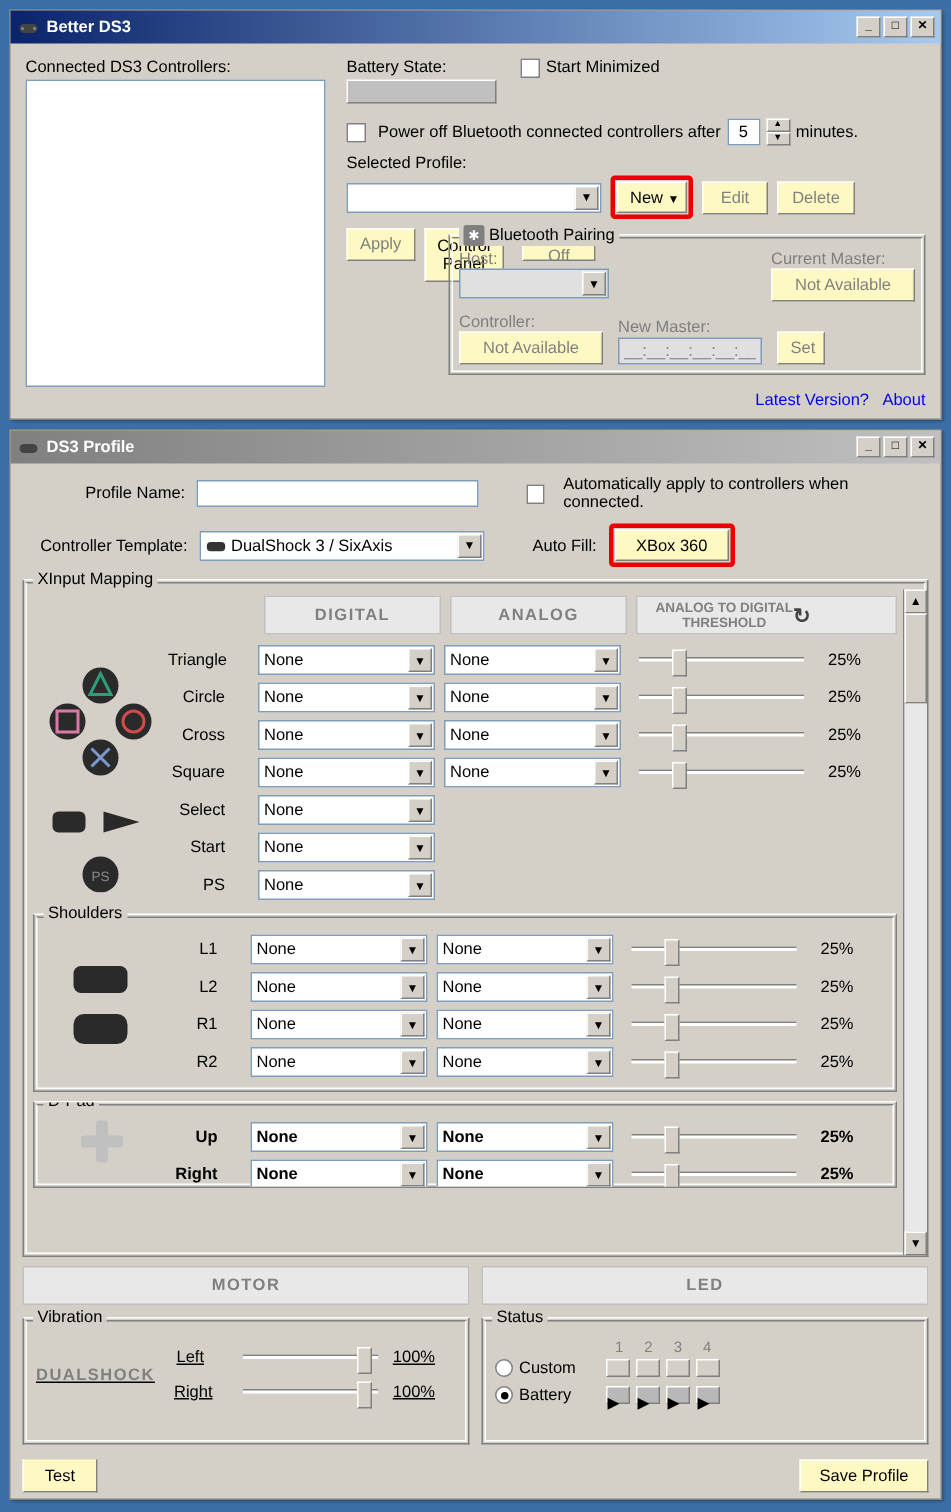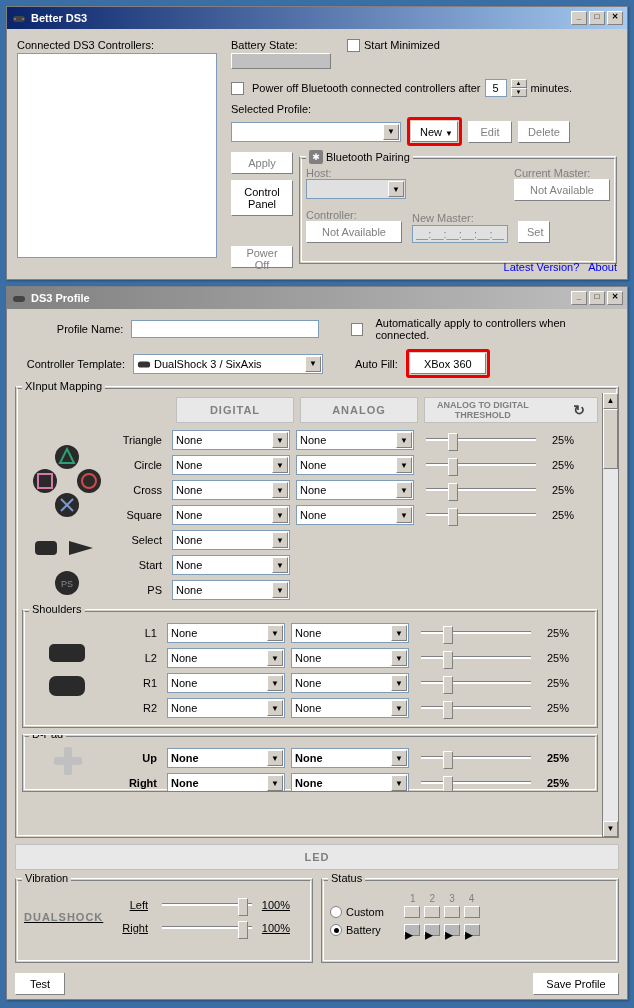--- a/index.html
+++ b/index.html
@@ -11,34 +11,34 @@
 .titlebar-icon { width: 16px; height: 16px; margin-right: 4px; color:#333; }
 .title-controls { margin-left: auto; display: flex; }
 .title-btn { width: 16px; height: 14px; background: #d4d0c8; border: 1px solid #808080; border-top-color:#fff; border-left-color:#fff; margin-left: 2px; font-size: 8px; line-height: 10px; text-align: center; cursor: pointer; color:#000;}
 .window-body { padding: 10px; position: relative; }
 .label { font-size: 11px; color:#000; }
 .label-g { color:#808080; }
 .row { display:flex; align-items:center; }
 .listbox { background:#fff; border:1px solid #7f9db9; width:200px; height:200px; }
 .textbox { background:#fff; border:1px solid #7f9db9; height:18px; font-size:11px; padding:1px 3px;}
 .chk { width:13px; height:13px; margin-right:4px; border:1px solid #808080; background:#fff; display:inline-block; vertical-align:middle;}
-.btn { background:#ffffff; border:1px solid #808080; border-top-color:#fff; border-left-color:#fff; font-size:11px; height:22px; padding:0 8px; cursor:pointer; }
+.btn { background:#fef9c3; border:1px solid #808080; border-top-color:#fff; border-left-color:#fff; font-size:11px; height:22px; padding:0 8px; cursor:pointer; }
 .btn-dis { color:#808080; }
 .dropdown { background:#fff; border:1px solid #7f9db9; height:20px; font-size:11px; position:relative; display:flex; align-items:center; padding-left:3px;}
 .dropdown-arrow { position:absolute; right:1px; top:1px; width:16px; height:16px; background:#d4d0c8; border:1px solid #808080; border-top-color:#fff; border-left-color:#fff; display:flex; align-items:center; justify-content:center; font-size:8px;}
 .groupbox { border:1px solid #808080; border-top-color:#fff; position:relative; padding:12px 8px 8px 8px; margin:4px 0;}
 .groupbox::before { content:''; position:absolute; inset:1px; border:1px solid #fff; border-top-color:#808080; pointer-events:none;}
 .groupbox-title { position:absolute; top:-7px; left:6px; background:#d4d0c8; font-size:11px; padding:0 3px; z-index:1;}
 .spinner { width:16px; height:18px; display:inline-flex; flex-direction:column; }
 .spinner-btn { height:9px; background:#d4d0c8; border:1px solid #808080; border-top-color:#fff; border-left-color:#fff; font-size:6px; line-height:6px; text-align:center;}
 .link { color:#0000ee; font-size:11px; cursor:pointer; }
 .red-highlight { border:3px solid #e00; border-radius:3px; padding:1px; display:inline-block;}
 .tab-header { height:26px; display:flex; align-items:center; padding:0 12px; font-size:11px; font-weight:bold; color:#808080; border:1px solid #c0c0c0; background:#e8e8e8; letter-spacing:1px;}
 .mapping-row { display:flex; align-items:center; height:24px; margin:1px 0;}
-.mapping-label { width:60px; text-align:right; font-size:11px; padding-right:10px;}
+.mapping-label { width:60px; text-align:right; font-size:11px; padding-right:22px;}
 .slider { width:110px; height:14px; position:relative; margin:0 4px;}
 .slider-track { position:absolute; top:5px; left:0; right:0; height:3px; background:#fff; border-top:1px solid #808080;}
 .slider-thumb { position:absolute; top:0; width:10px; height:18px; background:#d4d0c8; border:1px solid #808080; border-top-color:#fff; border-left-color:#fff; cursor:pointer;}
 .pct { font-size:11px; width:34px; text-align:right;}
 .scrollbar-v { width:16px; background:#d4d0c8; border-left:1px solid #808080; display:flex; flex-direction:column;}
 .scroll-arrow { height:16px; background:#d4d0c8; border:1px solid #fff; border-right-color:#808080; border-bottom-color:#808080; font-size:8px; text-align:center; line-height:14px;}
 .scroll-thumb { flex:0 0 60px; background:#d4d0c8; border:1px solid #fff; border-right-color:#808080; border-bottom-color:#808080; margin:0;}
 .scroll-track { flex:1; background:#e8e8e8;}
 .radio { width:12px; height:12px; border:1px solid #808080; border-radius:50%; background:#fff; display:inline-flex; align-items:center; justify-content:center; margin-right:4px; vertical-align:middle;}
 .radio-dot { width:5px; height:5px; background:#000; border-radius:50%;}
@@ -97,21 +97,21 @@
           <div class="dropdown" style="width:170px;">
               <div class="dropdown-arrow">▼</div>
             </div>
           <span class="red-highlight">
             <button class="btn" style="height:21px; padding:0 4px 0 8px;"><span>New</span> <span style="font-size:8px;">▼</span></button>
           </span>
           <button class="btn btn-dis" style="width:44px;">Edit</button>
           <button class="btn btn-dis" style="width:52px;">Delete</button>
         </div>
         <div style="display:flex; gap:6px; margin-top:6px;">
-          <div style="width:62px; display:flex; flex-direction:column; gap:6px;">
+          <div style="width:62px; display:flex; gap:6px;">
             <button class="btn btn-dis">Apply</button>
             <button class="btn" style="height:36px; white-space:pre-line; line-height:12px;">Control
 Panel</button>
             <div style="height:18px;"></div>
             <button class="btn btn-dis">Power Off</button>
           </div>
           <div class="groupbox" style="flex:1; padding:10px 6px 6px 6px;">
             <div class="groupbox-title row">
                 <span style="width:14px;height:14px;background:#808080;border-radius:2px;margin-right:3px;display:flex;align-items:center;justify-content:center;color:#fff;font-size:9px;">✱</span>
                 <span>Bluetooth Pairing</span>
@@ -188,21 +188,21 @@
 
     <div class="groupbox" style="margin-top:8px; padding:6px 0 0 0;">
       <div class="groupbox-title"><span>XInput Mapping</span></div>
       <div style="display:flex; position:relative; z-index:2;">
         <div style="flex:1; padding:0 4px 6px 6px;">
 
           <div class="row" style="margin-top:4px;">
             <div style="width:154px;"></div>
             <div class="tab-header" style="width:118px; justify-content:center;">DIGITAL</div>
             <div class="tab-header" style="width:118px; justify-content:center; margin-left:6px;">ANALOG</div>
-            <div class="tab-header" style="flex:1; margin-left:6px; font-size:9px; line-height:10px; white-space:pre-line; text-align:center; justify-content:space-between; letter-spacing:0;"><span>ANALOG TO DIGITAL
+            <div class="tab-header" style="flex:1; margin-left:6px; font-size:9px; line-height:10px; white-space:pre-line; text-align:center; justify-content:flex-start; letter-spacing:0;"><span>ANALOG TO DIGITAL
 THRESHOLD</span><span style="font-size:14px;color:#444;">↻</span></div>
           </div>
 
           <div style="display:flex; margin-top:4px;">
             <div style="width:90px; display:flex; align-items:center; justify-content:center;">
               <svg width="80" height="160" viewBox="0 0 80 160">
                 <circle cx="40" cy="22" r="12" fill="#2a2a2a"></circle>
                   <polygon points="40,14 47,28 33,28" fill="none" stroke="#2e9e77" stroke-width="2"></polygon>
                 <circle cx="18" cy="46" r="12" fill="#2a2a2a"></circle>
                   <rect x="11" y="39" width="14" height="14" fill="none" stroke="#d77aa8" stroke-width="2"></rect>
@@ -436,20 +436,21 @@
         <div class="scrollbar-v" style="height:444px;">
           <div class="scroll-arrow">▲</div>
           <div class="scroll-thumb"></div>
           <div class="scroll-track"></div>
           <div class="scroll-arrow">▼</div>
         </div>
       </div>
     </div>
 
     <div style="display:flex; gap:8px; margin-top:6px;">
+      <div class="tab-header" style="flex:1; justify-content:center;">MOTOR</div>
       <div class="tab-header" style="flex:1; justify-content:center;text-align:center;">LED</div>
     </div>
     <div style="display:flex; gap:8px; margin-top:4px;">
 
       <div class="groupbox" style="flex:1; padding:14px 8px 10px 8px;text-decoration:underline;">
         <div class="groupbox-title">Vibration</div>
         <div style="display:flex; align-items:center; position:relative; z-index:2;">
           <span class="label label-g" style="font-weight:bold; letter-spacing:1px; width:92px;">DUALSHOCK</span>
           <div style="flex:1;">
             <div class="mapping-row" style="height:22px;">

